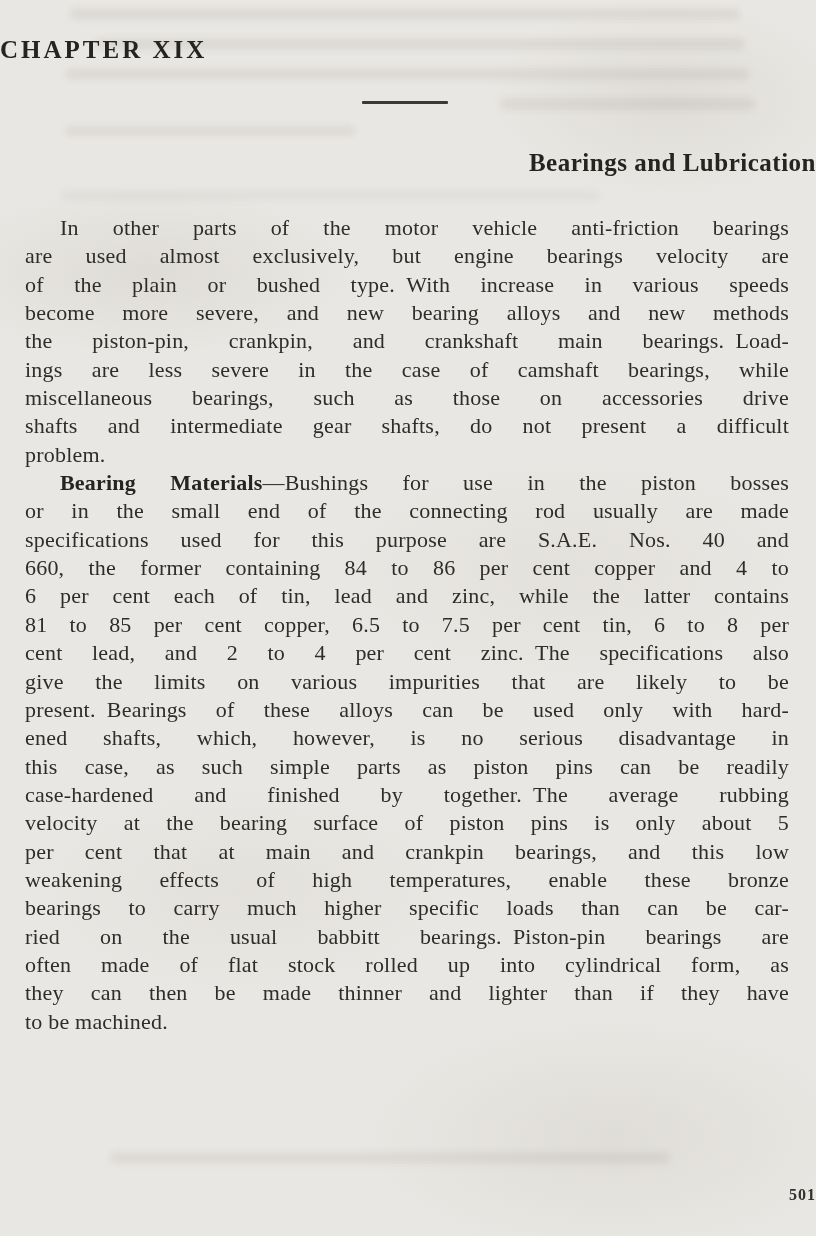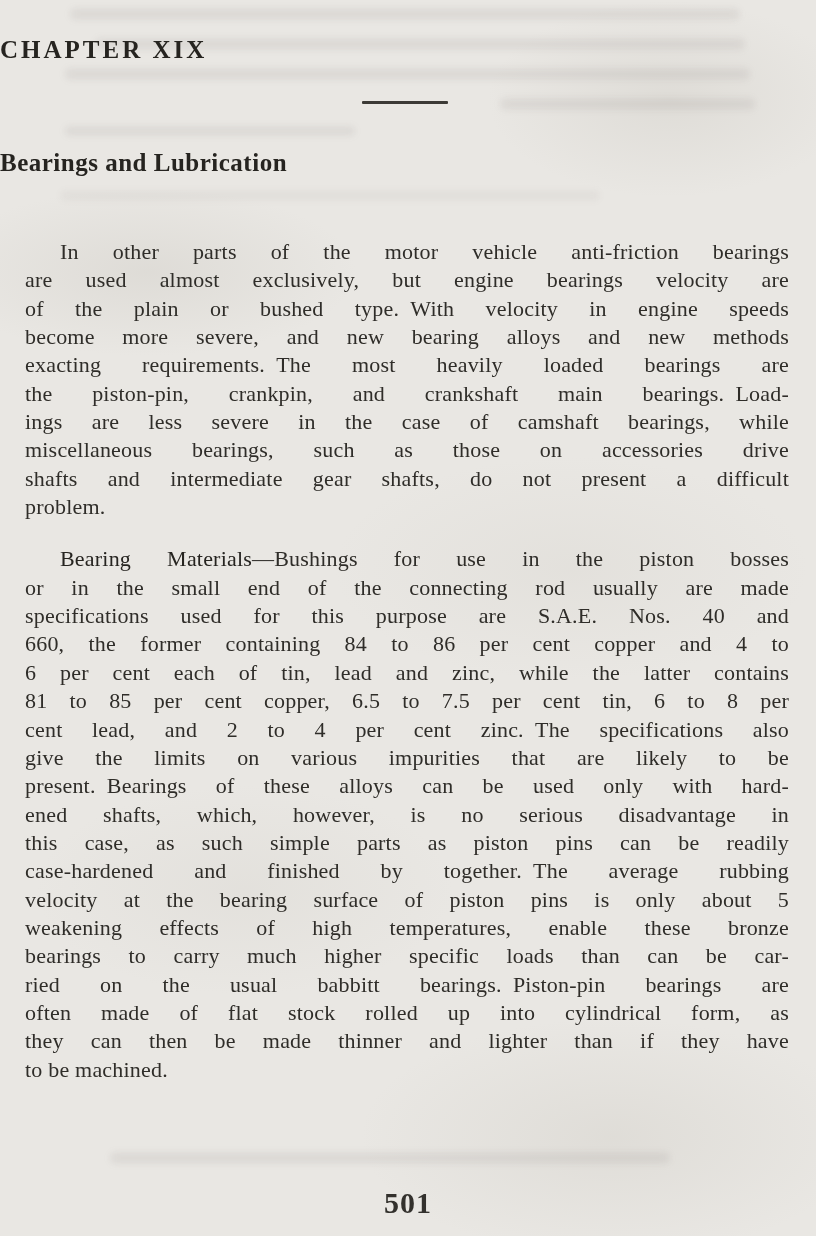--- a/index.html
+++ b/index.html
@@ -47,21 +47,21 @@
     position: absolute;
     top: 101px; left: 362px;
     width: 86px; height: 3px;
     background: #3c3a36;
     border-radius: 1px;
   }
 
   .section-title {
     position: absolute;
     top: 149px; left: 0; width: 100%;
-    text-align: left;
+    text-align: right;
     font-size: 25px; font-weight: 700;
     letter-spacing: 0.5px;
     color: #262420;
   }
 
   .body-text {
     position: absolute;
     top: 214px; left: 25px; right: 27px;
     font-size: 22px;
     letter-spacing: 0.2px;
@@ -71,30 +71,30 @@
   .para { margin: 0; }
 
   .line {
     line-height: 28.35px;
     height: 28.35px;
     white-space: normal;
     text-align: justify;
     text-align-last: justify;
     overflow: hidden;
   }
-  .line.first { text-indent: 35px; margin-top: 24px; }
+  .line.first { text-indent: 35px; }
   .line.para-end { text-align-last: left; }
 
-  .line strong { font-weight: 400; color: #262420; }
+  .line strong { font-weight: 700; color: #262420; }
 
   .page-number {
     position: absolute;
     top: 1186px; left: 0; width: 100%;
-    text-align: center;
-    font-size: 30px; font-weight: 700;
+    text-align: right;
+    font-size: 16px; font-weight: 700;
     letter-spacing: 1px;
     color: #33312d;
   }
 </style>
 </head>
 <body>
 
 <div class="page">
 
   <div class="ghost" style="top:8px;   left:70px;  width:670px; height:12px;"></div>
@@ -108,43 +108,43 @@
   <div class="chapter-heading">CHAPTER XIX</div>
 
   <div class="divider"></div>
 
   <div class="section-title">Bearings and Lubrication</div>
 
   <div class="body-text">
       <div class="para">
         <div class="line first">In other parts of the motor vehicle anti-friction bearings</div>
         <div class="line">are used almost exclusively, but engine bearings velocity are</div>
-        <div class="line">of the plain or bushed type. With velocity in engine speeds</div>
+        <div class="line">of the plain or bushed type. With increase in various speeds</div>
         <div class="line">become more severe, and new bearing alloys and new methods</div>
-        <div class="line">exacting requirements. The most heavily loaded bearings are</div>
         <div class="line">the piston-pin, crankpin, and crankshaft main bearings. Load-</div>
         <div class="line">ings are less severe in the case of camshaft bearings, while</div>
         <div class="line">miscellaneous bearings, such as those on accessories drive</div>
         <div class="line">shafts and intermediate gear shafts, do not present a difficult</div>
         <div class="line para-end">problem.</div>
       </div>
       <div class="para">
         <div class="line first"><strong>Bearing Materials</strong>—Bushings for use in the piston bosses</div>
         <div class="line">or in the small end of the connecting rod usually are made</div>
         <div class="line">specifications used for this purpose are S.A.E. Nos. 40 and</div>
         <div class="line">660, the former containing 84 to 86 per cent copper and 4 to</div>
         <div class="line">6 per cent each of tin, lead and zinc, while the latter contains</div>
         <div class="line">81 to 85 per cent copper, 6.5 to 7.5 per cent tin, 6 to 8 per</div>
         <div class="line">cent lead, and 2 to 4 per cent zinc. The specifications also</div>
         <div class="line">give the limits on various impurities that are likely to be</div>
         <div class="line">present. Bearings of these alloys can be used only with hard-</div>
         <div class="line">ened shafts, which, however, is no serious disadvantage in</div>
         <div class="line">this case, as such simple parts as piston pins can be readily</div>
         <div class="line">case-hardened and finished by together. The average rubbing</div>
         <div class="line">velocity at the bearing surface of piston pins is only about 5</div>
+        <div class="line">per cent that at main and crankpin bearings, and this low</div>
         <div class="line">weakening effects of high temperatures, enable these bronze</div>
         <div class="line">bearings to carry much higher specific loads than can be car-</div>
         <div class="line">ried on the usual babbitt bearings. Piston-pin bearings are</div>
         <div class="line">often made of flat stock rolled up into cylindrical form, as</div>
         <div class="line">they can then be made thinner and lighter than if they have</div>
         <div class="line para-end">to be machined.</div>
       </div>
     </div>
 
   <div class="page-number">501</div>

